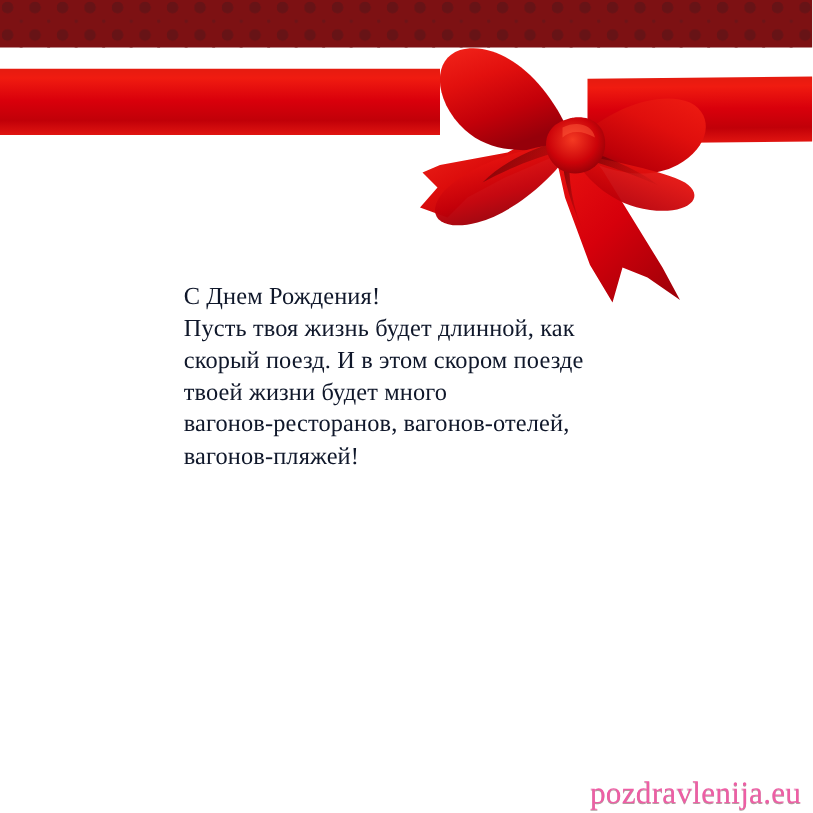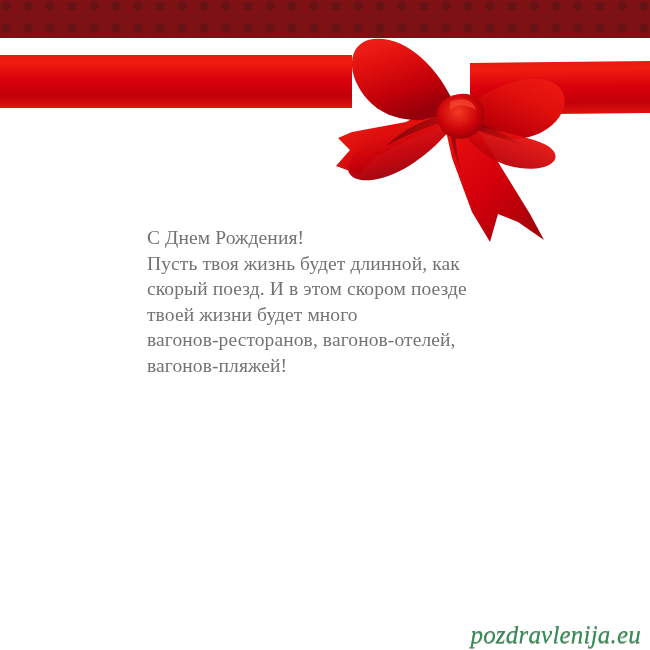--- a/index.html
+++ b/index.html
@@ -69,37 +69,36 @@
     width: 290px;
     height: 225px;
   }
 
   
   #greeting {
     position: absolute;
     left: 147px;
     top: 225px;
     width: 400px;
-    color: #737373;
+    color: #0f172a;
     font-size: 19.5px;
     line-height: 25.6px;
     letter-spacing: 0.1px;
     white-space: pre-line;
   }
 
   
   #watermark {
     position: absolute;
     right: 9px;
     top: 622px;
     font-family: "Liberation Serif", "DejaVu Serif", serif;
-    font-style: italic;
     font-size: 25px;
     line-height: 26px;
-    color: #15803d;
+    color: #ec4899;
     opacity: 0.88;
     letter-spacing: 0.2px;
     text-shadow: 0 1px 0 rgba(60,8,10,0.45);
   }
 </style>
 </head>
 <body>
 
 <div id="card">
 

